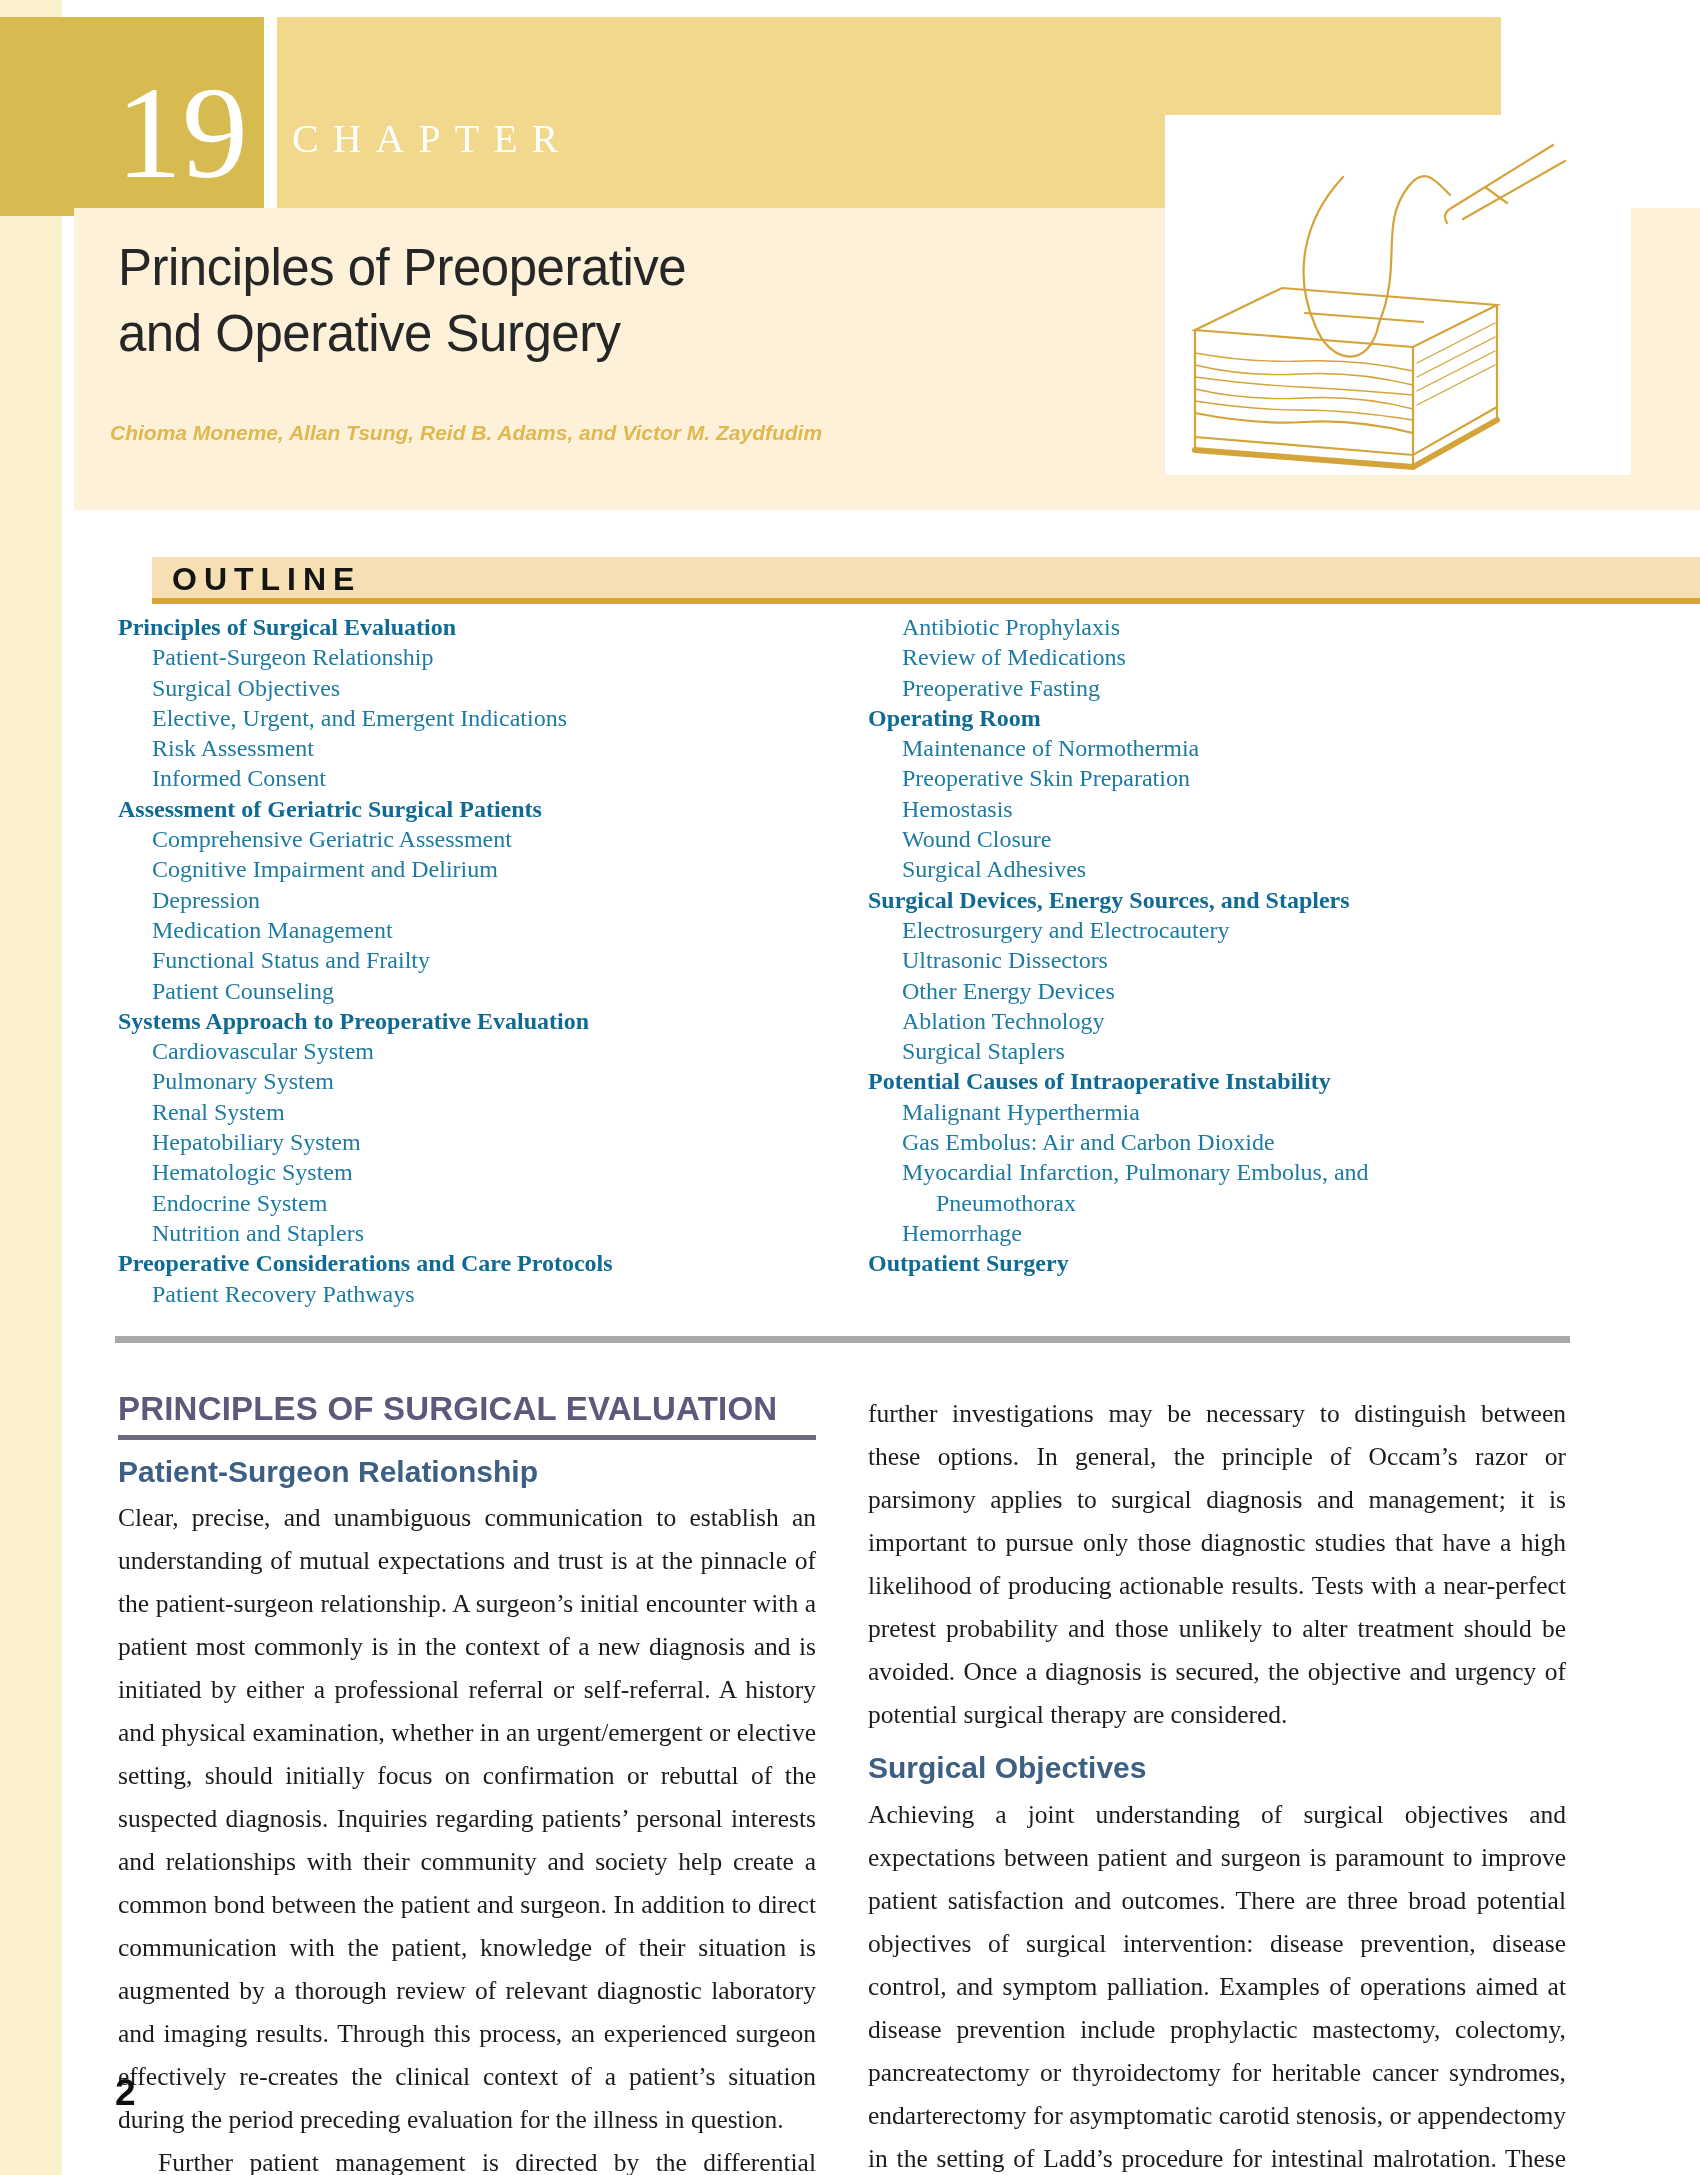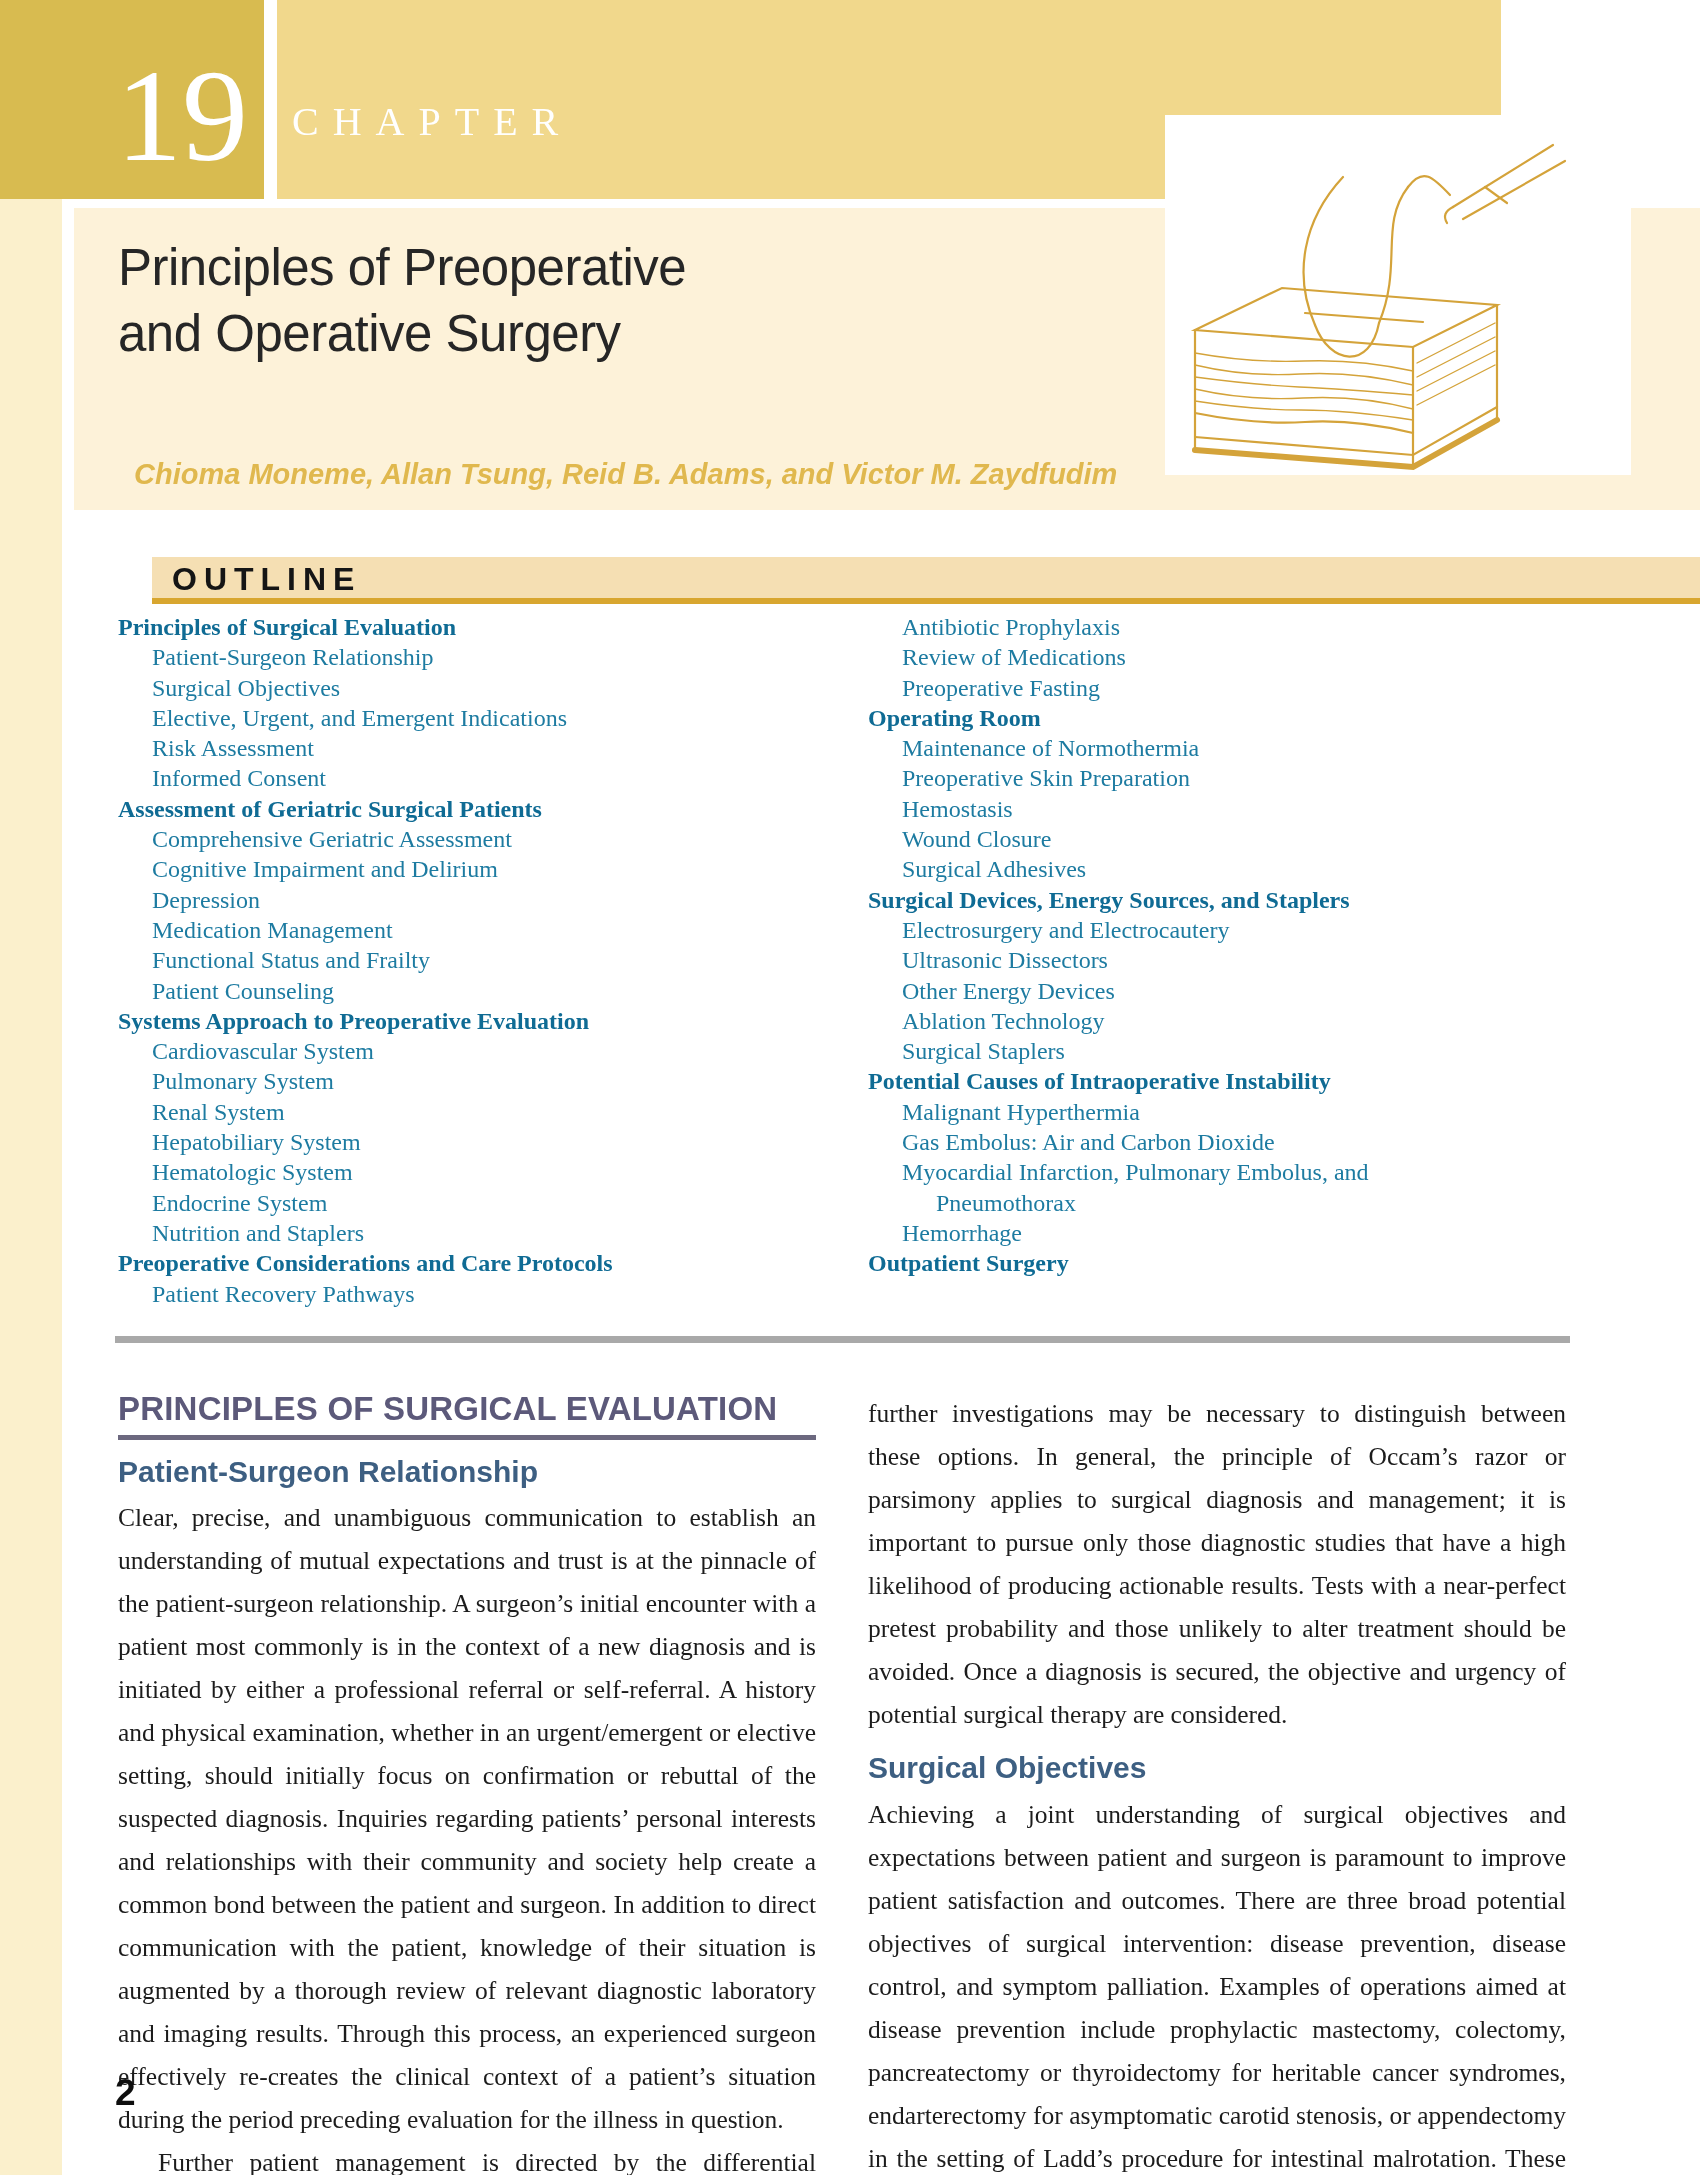--- a/index.html
+++ b/index.html
@@ -16,35 +16,35 @@
     --steel:#3d5f82;
     --gray-rule:#a9a9a9;
     --ink:#1c1c1c;
     --author-gold:#e0b84e;
     --illu-gold:#d4a33a;
   }
   html,body{margin:0;padding:0;background:#fff;}
   .page{position:relative;width:1700px;height:2175px;background:#fff;overflow:hidden;
         font-family:"Liberation Serif",serif;color:var(--ink);}
   .left-strip{position:absolute;left:0;top:0;width:62px;height:2175px;background:var(--strip);}
-  .banner{position:absolute;left:0;top:0;width:1501px;height:199px;background:var(--gold-light);}
+  .banner{position:absolute;left:0;top:17px;width:1501px;height:199px;background:var(--gold-light);}
   .banner-dark{position:absolute;left:0;top:0;width:264px;height:199px;background:var(--gold-dark);}
   .banner-divider{position:absolute;left:264px;top:0;width:13px;height:199px;background:#fff;}
   .chapter-num{position:absolute;left:0;top:50px;width:248px;text-align:right;
         font-family:"Liberation Serif",serif;font-size:132px;line-height:1;color:#fff;}
   .chapter-word{position:absolute;left:292px;top:98px;font-family:"Liberation Serif",serif;
         font-size:40px;letter-spacing:14px;color:#fff;}
   .cream{position:absolute;left:74px;top:208px;width:1626px;height:302px;background:var(--cream);}
   .illu-box{position:absolute;left:1165px;top:115px;width:466px;height:360px;background:#fff;}
   .title-line{position:absolute;left:118px;font-family:"Liberation Sans",sans-serif;
         font-size:51px;letter-spacing:-0.5px;color:#262626;}
   .title-1{top:238px;}
   .title-2{top:304px;}
-  .authors{position:absolute;left:134px;top:421px;font-family:"Liberation Sans",sans-serif;
-        font-style:italic;font-weight:bold;font-size:29px;color:var(--author-gold);margin-top:37px;}
+  .authors{position:absolute;left:110px;top:421px;font-family:"Liberation Sans",sans-serif;
+        font-style:italic;font-weight:bold;font-size:21px;color:var(--author-gold);}
   .outline-bar{position:absolute;left:114px;top:557px;width:1608px;height:41px;
         background:var(--outline-bar);border-bottom:6px solid var(--gold-rule);margin-left:38px;}
   .outline-word{position:absolute;left:20px;top:4px;font-family:"Liberation Sans",sans-serif;
         font-weight:bold;font-size:32px;letter-spacing:7px;color:#151515;}
   .o-col{position:absolute;top:612px;width:706px;}
   .o-col-left{left:118px;}
   .o-col-right{left:868px;}
   .o-item{font-size:24px;line-height:30.3px;color:var(--teal);}
   .o-item.lvl0{font-weight:bold;color:var(--teal-dark);}
   .o-item.lvl1{padding-left:34px;}

